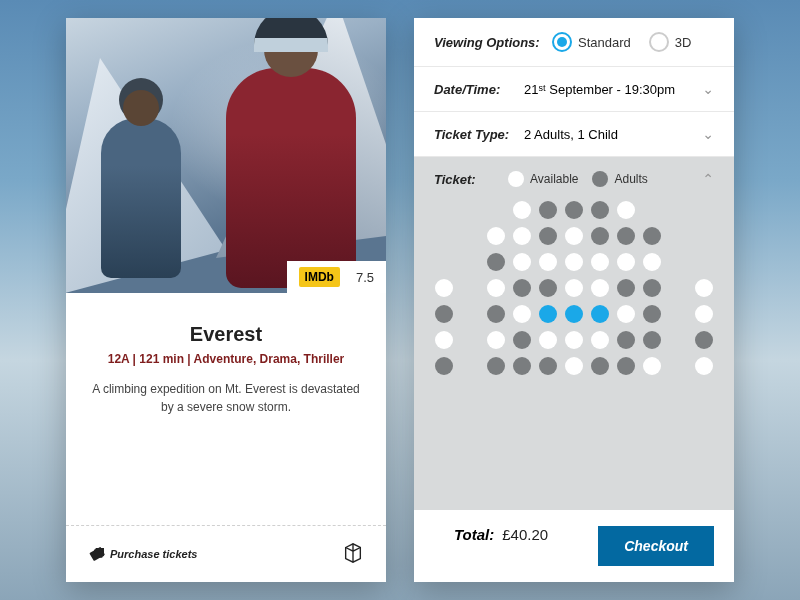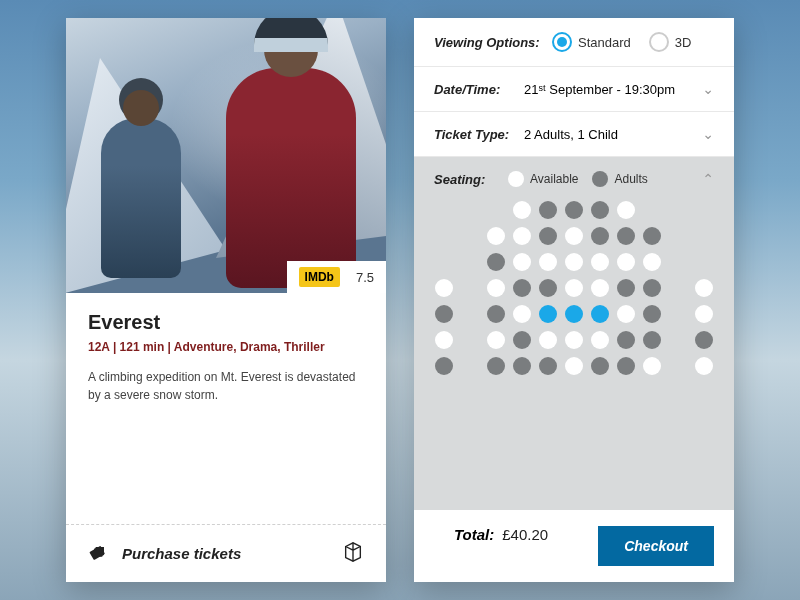--- a/index.html
+++ b/index.html
@@ -39,28 +39,28 @@
     .climber2::before { content:''; position:absolute; top:-45px; left:38px; width:54px; height:54px;
       background:#6a5040; border-radius:50%; }
     .climber2::after { content:''; position:absolute; top:-60px; left:28px; width:74px; height:30px;
       background:#2a3540; border-radius:40px 40px 0 0; border-bottom: 14px solid #c0d0dc; }
     .imdb-badge {
       position: absolute; right: 0; bottom: 0; background: #fff;
       padding: 6px 12px; display: flex; align-items: center; gap: 16px;
       font-size: 13px; color: #333;
     }
     .imdb-logo { background: #f5c518; color: #000; font-weight: 800; padding: 3px 6px; font-size: 12px; border-radius: 2px; }
-    .movie-info { padding: 18px 22px; flex: 1; }
+    .movie-info { padding: 30px 22px; flex: 1; text-align: center; }
     .movie-title { font-size: 20px; font-weight: 600; color: #222; margin-bottom: 6px; }
     .movie-meta { font-size: 12px; color: #7f1d1d; margin-bottom: 14px; font-weight: bold; }
     .movie-desc { font-size: 12px; color: #444; line-height: 1.5; }
     .divider { border-top: 1px dashed #d0d0d0; }
     .purchase-row {
-      padding: 16px 22px; display: flex; align-items: center; gap: 12px;
-      font-size: 15px; font-style: italic; font-weight: 600; color: #222;
+      padding: 16px 22px; display: flex; align-items: center; 
+      font-size: 11px; font-style: italic; font-weight: 600; color: #222;
     }
     .purchase-row .spacer { flex: 1; }
     
     .section { padding: 14px 20px; border-bottom: 1px solid #e8e8e8; display: flex; align-items: center; font-size: 13px; }
     .section-label { font-style: italic; font-weight: 600; color: #222; min-width: 90px; }
     .radio { width: 20px; height: 20px; border: 2px solid #ccc; border-radius: 50%; display: inline-flex; align-items: center; justify-content: center; margin-right: 6px; }
     .radio.selected { border-color: #1aa8e8; }
     .radio.selected::after { content:''; width: 10px; height: 10px; background: #1aa8e8; border-radius: 50%; }
     .opt { display: flex; align-items: center; margin-right: 18px; font-size: 13px; color: #333; cursor: pointer; }
     .chev { margin-left: auto; color: #999; font-size: 14px; }
@@ -140,21 +140,21 @@
     <span>21ˢᵗ September - 19:30pm</span>
     <span class="chev">⌄</span>
   </div>
   <div class="section">
     <span class="section-label">Ticket Type:</span>
     <span>2 Adults, 1 Child</span>
     <span class="chev">⌄</span>
   </div>
   <div class="seating-section">
     <div class="seating-header">
-      <span class="section-label" style="min-width:60px">Seating:</span>
+      <span class="section-label" style="min-width:60px">Ticket:</span>
       <span class="legend-item">
         <span class="legend-dot" style="background:#fff"></span>
         <span>Available</span>
       </span>
       <span class="legend-item">
         <span class="legend-dot" style="background:#7a7d7f"></span>
         <span>Adults</span>
       </span>
       <span class="chev" style="margin-left:auto">⌃</span>
     </div>

